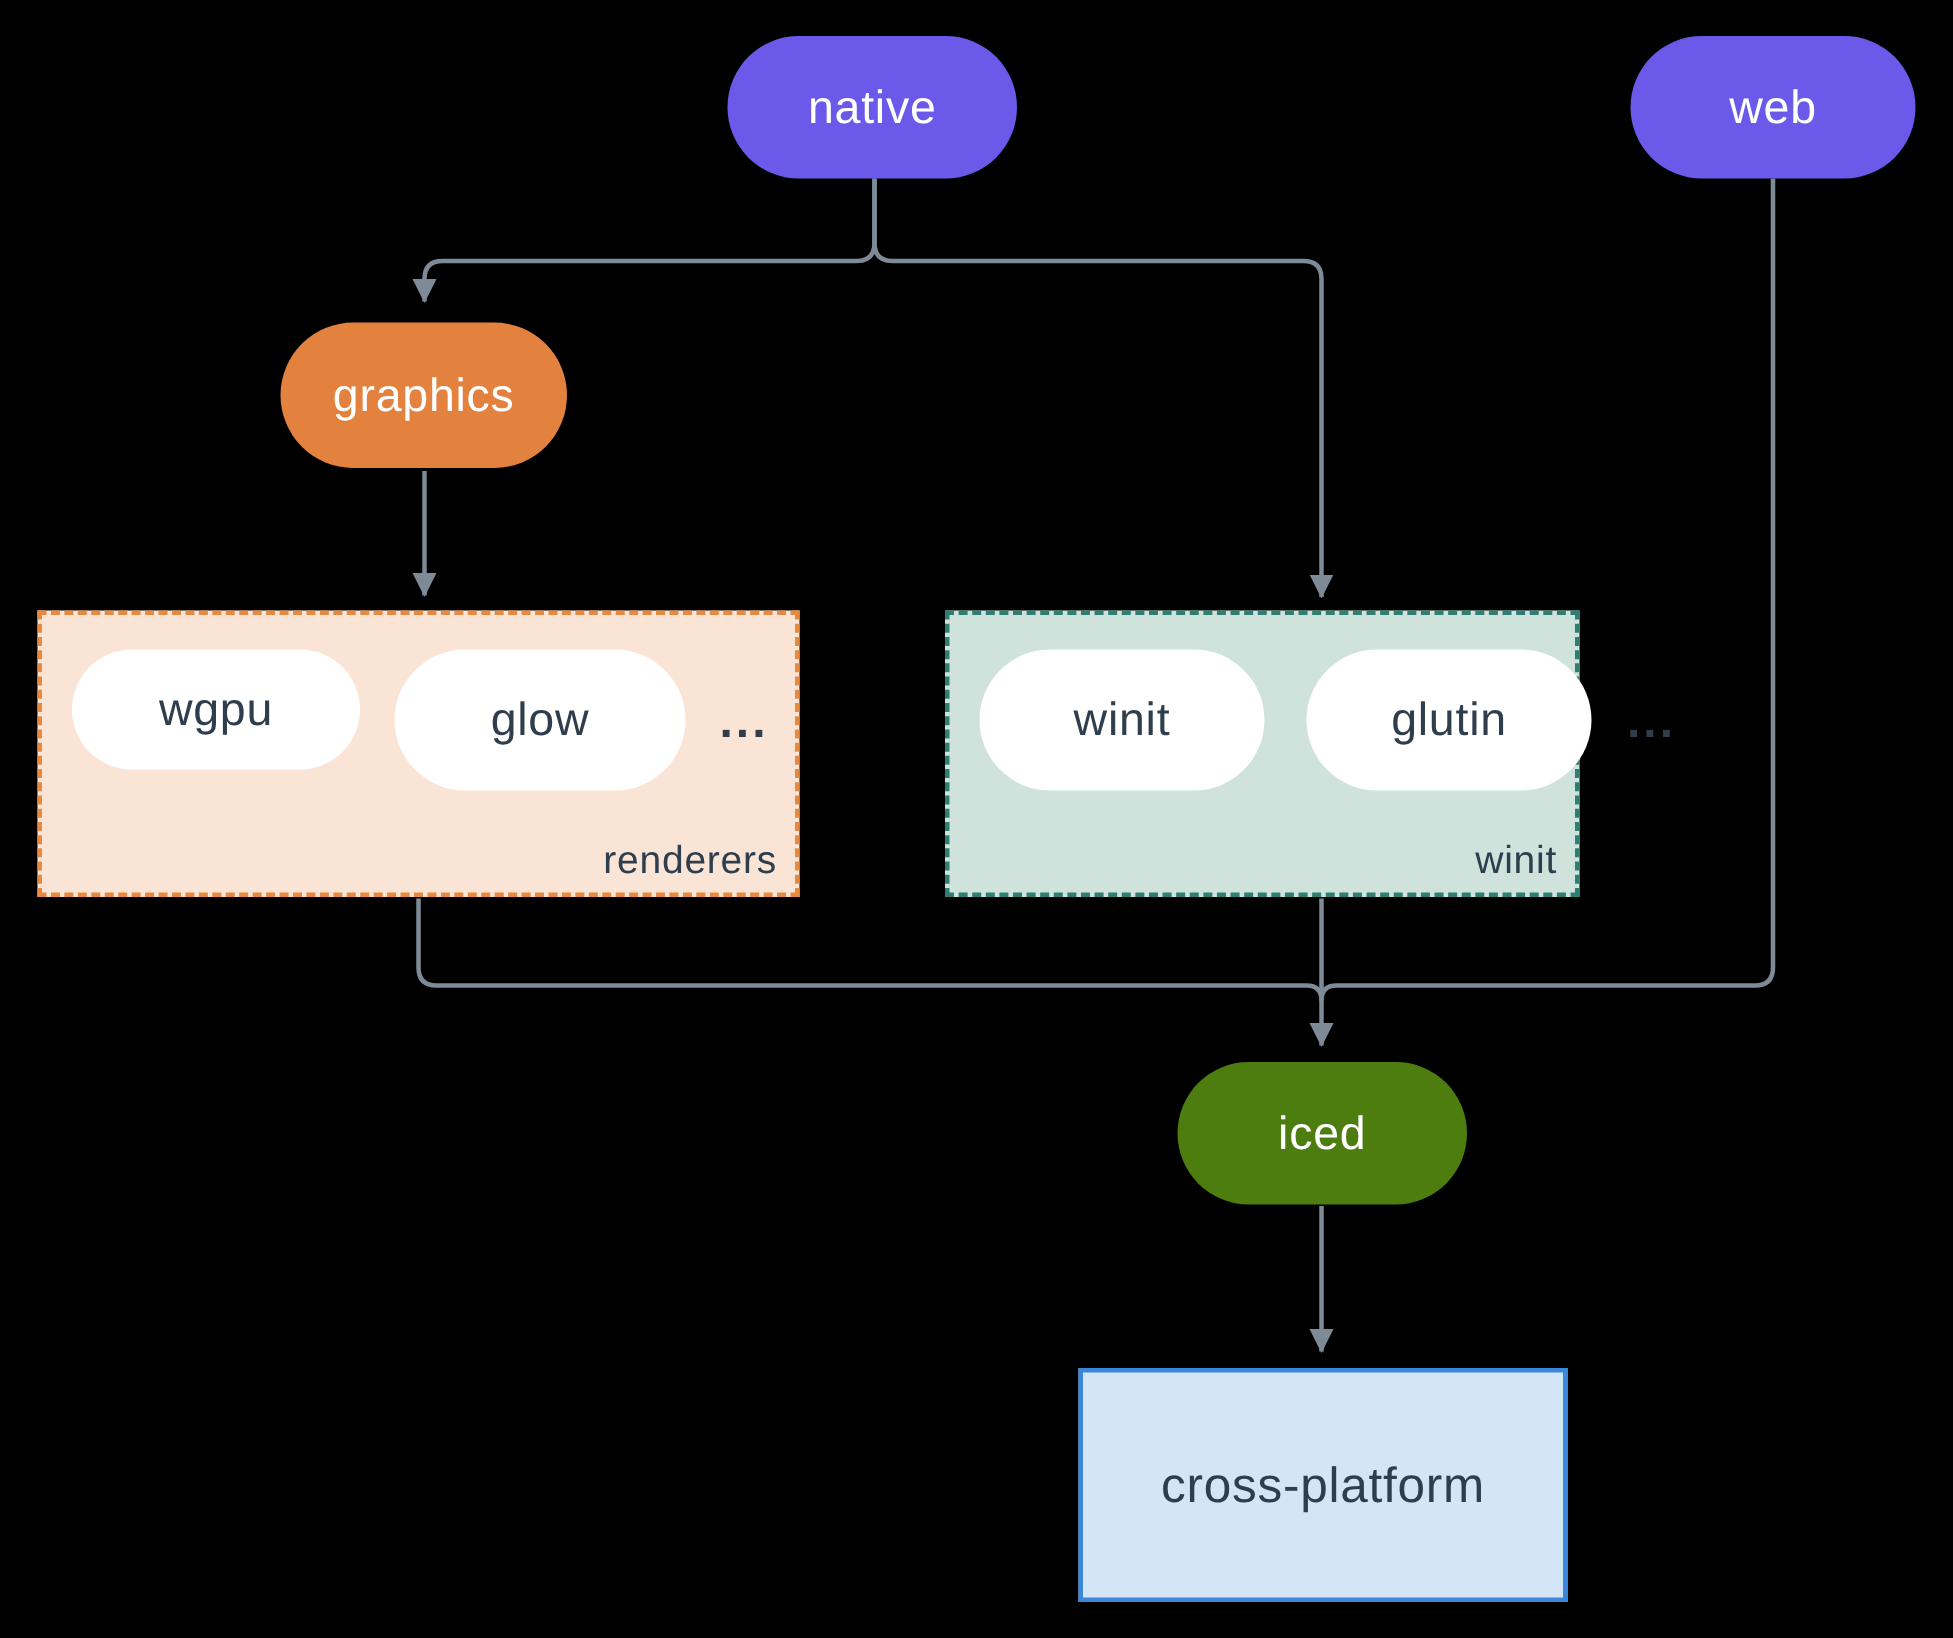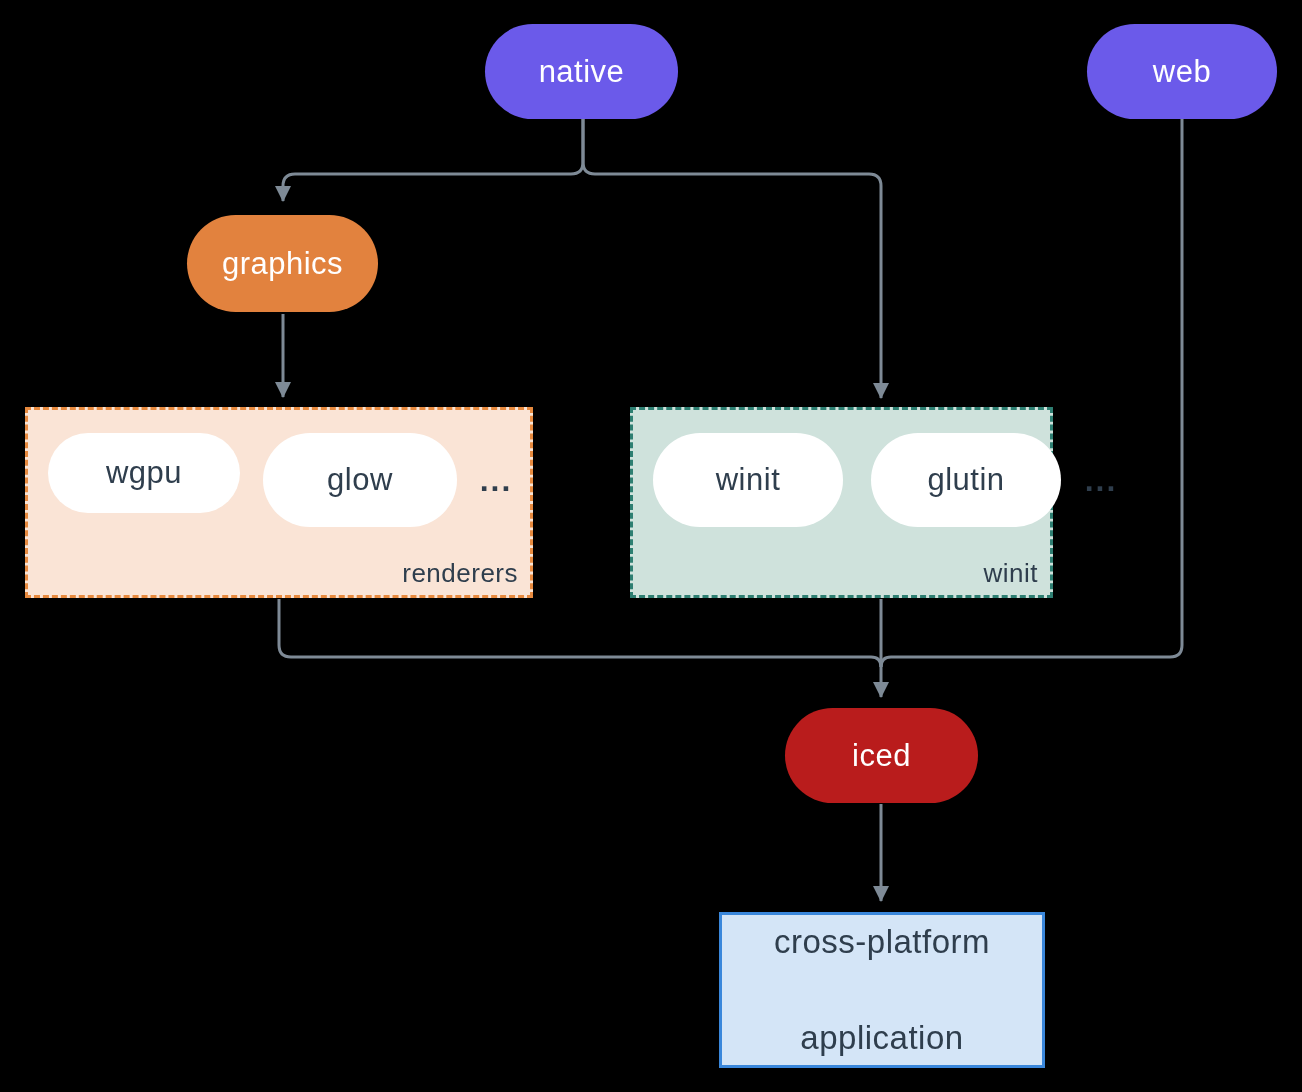--- a/index.html
+++ b/index.html
@@ -26,21 +26,21 @@
     position: absolute;
     display: flex;
     align-items: center;
     justify-content: center;
     border-radius: 50px;
     font-size: 31px;
     letter-spacing: 0.5px;
   }
   .pill-purple { background: #6b5aea; color: #ffffff; }
   .pill-orange { background: #e2823e; color: #ffffff; justify-content: center; }
-  .pill-blue   { background: #b91c1c; color: #ffffff; }
+  .pill-blue   { background: #4d7c0f; color: #ffffff; }
   .pill-white  { background: #ffffff; color: #2f3e4d; }
 
   .node-native   { left: 485px; top: 24px;  width: 193px; height: 95px; }
   .node-web      { left: 1087px; top: 24px; width: 190px; height: 95px; }
   .node-graphics { left: 187px; top: 215px; width: 191px; height: 97px; }
   .node-iced     { left: 785px; top: 708px; width: 193px; height: 95px; }
 
   .group {
     position: absolute;
     top: 407px;
@@ -163,16 +163,15 @@
     <span class="ellipsis">...</span>
     <span class="group-label">winit</span>
   </div>
 
   <div class="pill pill-blue node-iced">
     <span>iced</span>
   </div>
 
   <div class="app-box">
     <div>cross-platform</div>
-    <div>application</div>
   </div>
 
 </div>
 
 </body></html>

